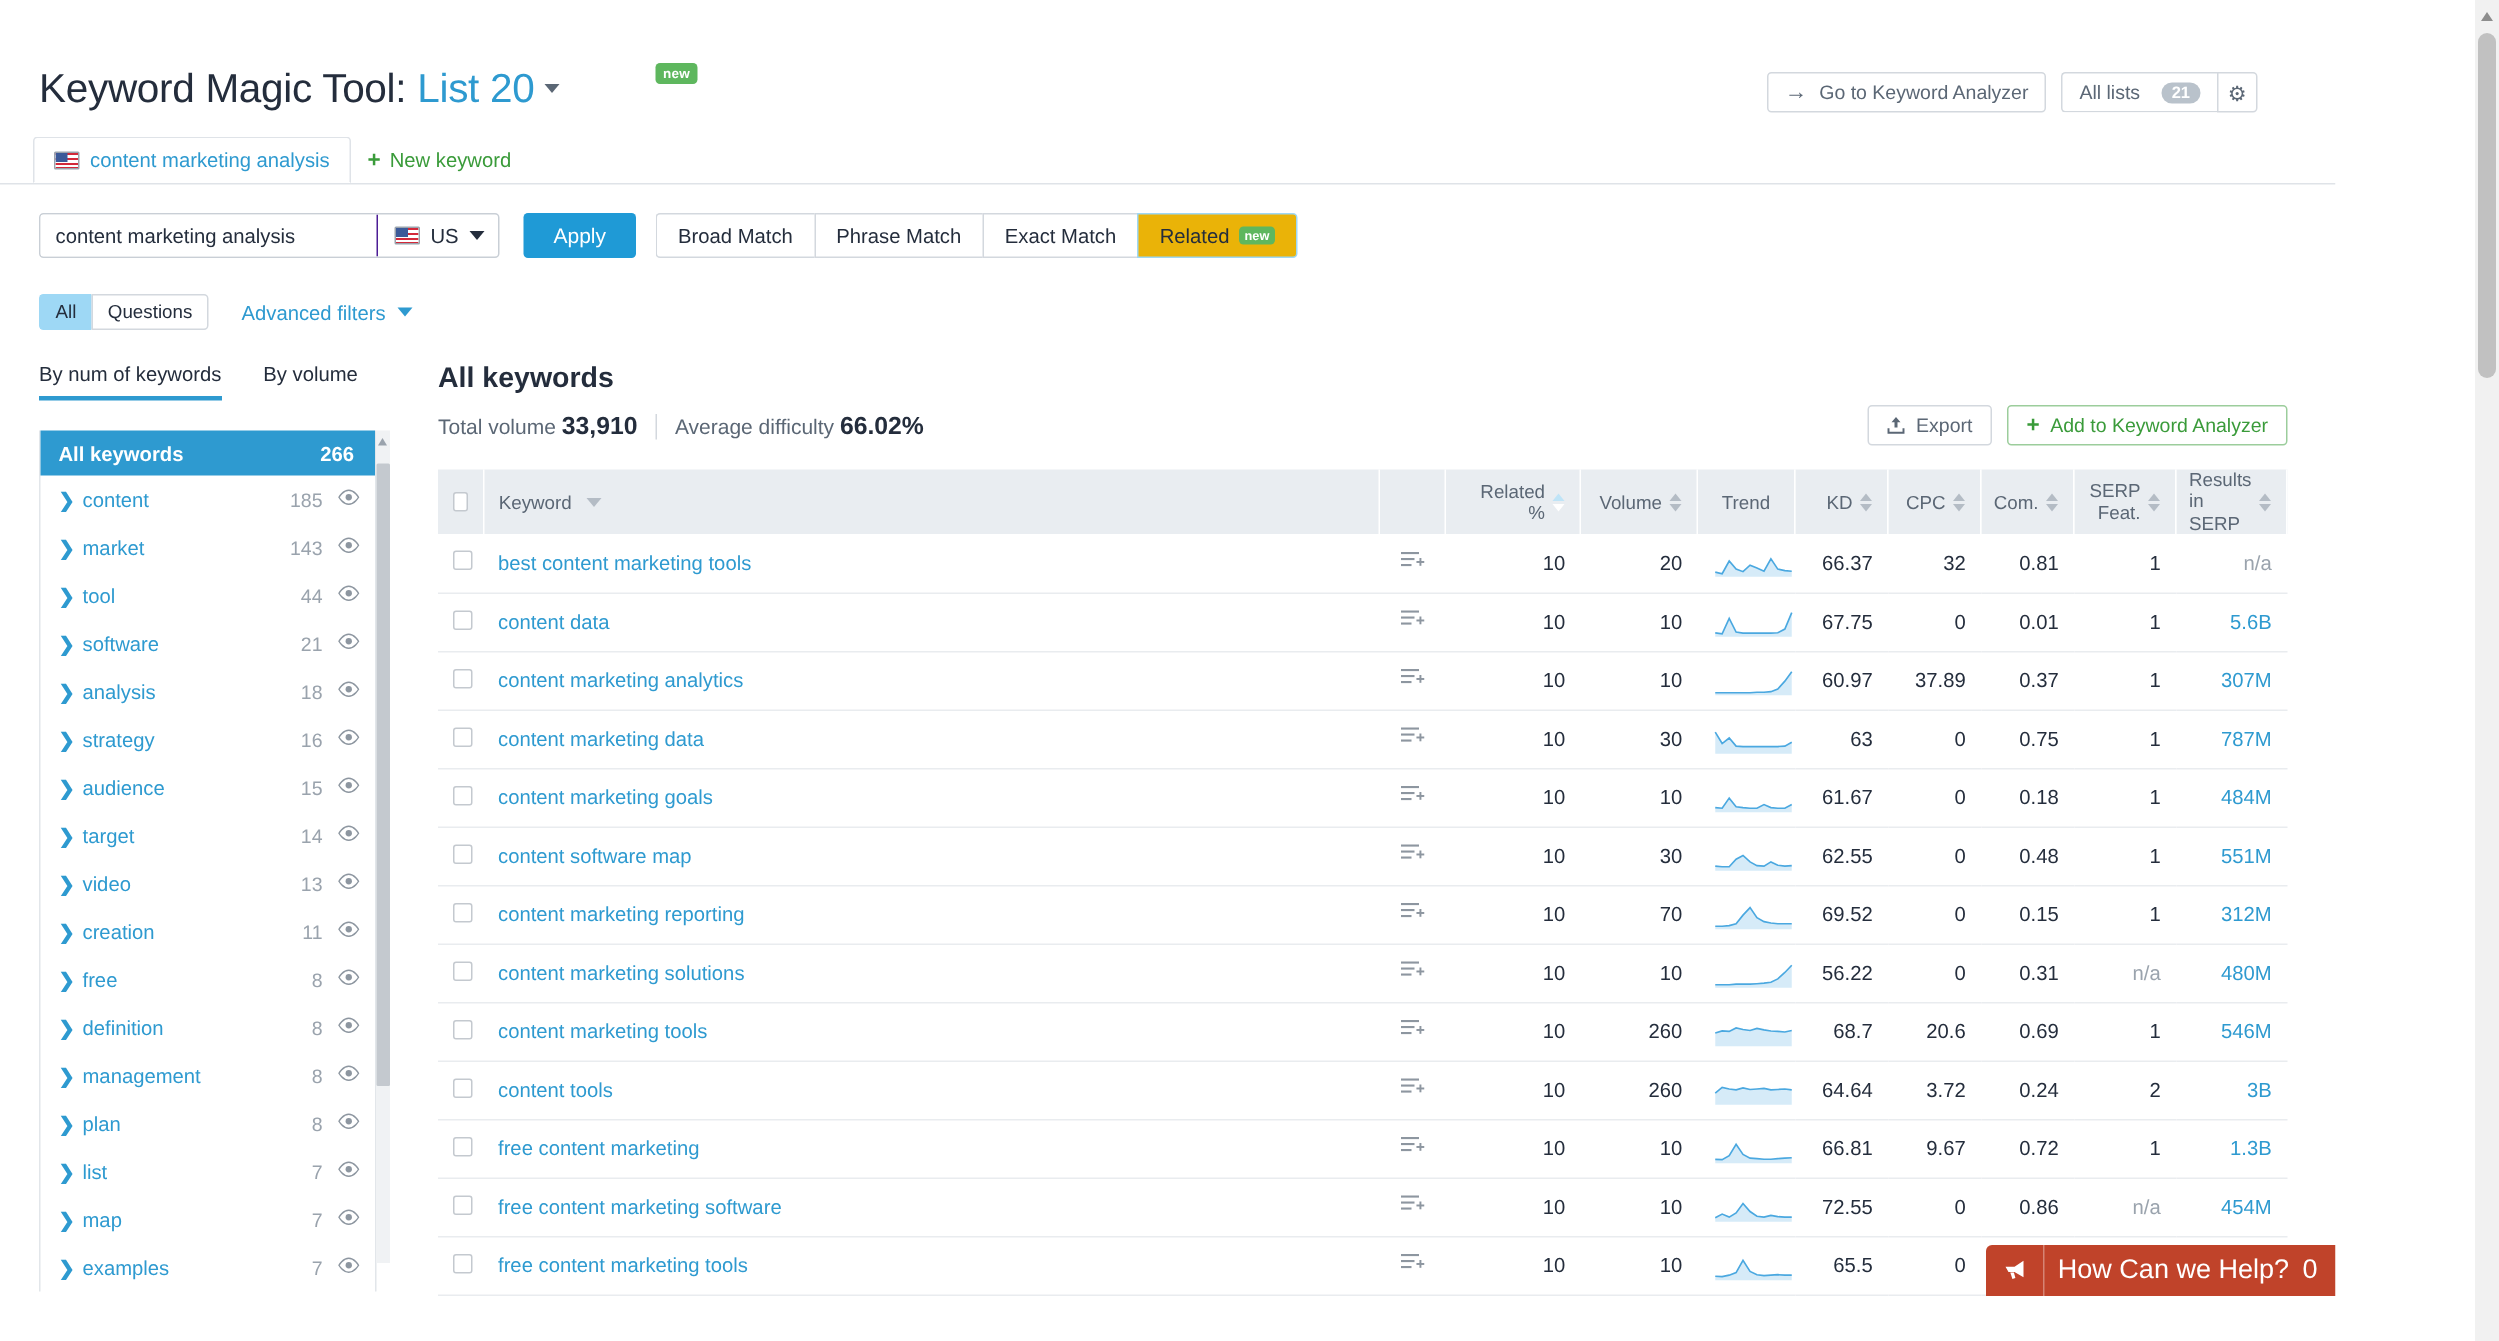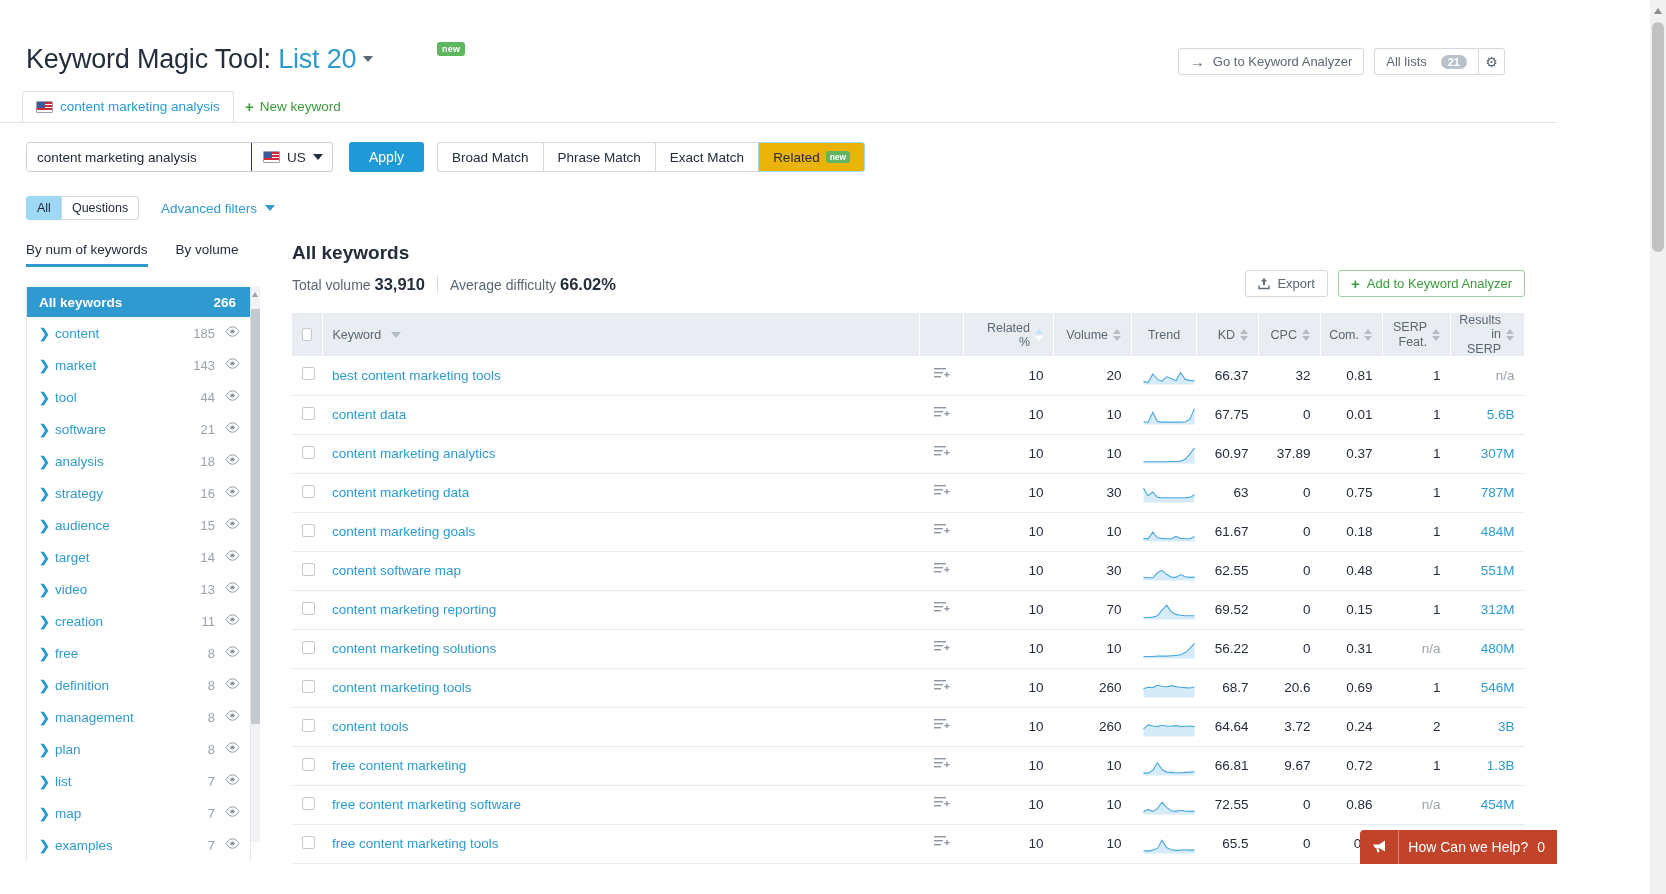--- a/index.html
+++ b/index.html
@@ -194,21 +194,21 @@
   table.kw tbody td.center { text-align:center; }
   td .na { color:#9aa3ad; }
   td a.res { color:#2e9ad0; text-decoration:none; }
   .cbx { width:13px;height:13px;border:1px solid #c4c9cf;border-radius:2px;background:#fff;display:inline-block;}
   .spark { display:block; margin:0 auto; }
 
   
   .feedback {
     position:absolute; right:0; bottom:0; height:34px; display:flex; align-items:center;
     background:#c0432a; color:#fff; border-radius:4px 0 0 0; padding:0 12px; gap:9px;
-    font-size:14px; white-space:nowrap; cursor:pointer;
+    font-size:18px; white-space:nowrap; cursor:pointer;
   }
   .feedback .sep { width:1px;height:34px;background:rgba(255,255,255,.35); }
 
   
   .pagescroll { position:absolute; right:0; top:0; width:16px; height:894px; background:#f1f1f1; }
   .pagescroll .pthumb { position:absolute; left:2px; top:22px; width:12px; height:230px; background:#c1c1c1; border-radius:6px; }
   .pagescroll .ptop { position:absolute; left:4px; top:8px; width:0;height:0;
      border-left:4px solid transparent;border-right:4px solid transparent;border-bottom:6px solid #8d8d8d;}
 </style>
 </head>
@@ -605,21 +605,21 @@
               <div class="hwrap">
                 <span style="text-align:right;line-height:1.15;">SERP<br>Feat.</span>
                 <span class="sorter">
                       <i class="up"></i>
                       <i class="dn"></i>
                     </span>
               </div>
             </th>
             <th class="results">
               <div class="hwrap">
-                <span style="text-align:right;line-height:1.15;">Results<br>in SERP</span>
+                <span style="text-align:left;line-height:1.15;">Results<br>in SERP</span>
                 <span class="sorter">
                       <i class="up"></i>
                       <i class="dn"></i>
                     </span>
               </div>
             </th>
           </tr>
         </thead>
         <tbody id="kw-body">
               <tr>

